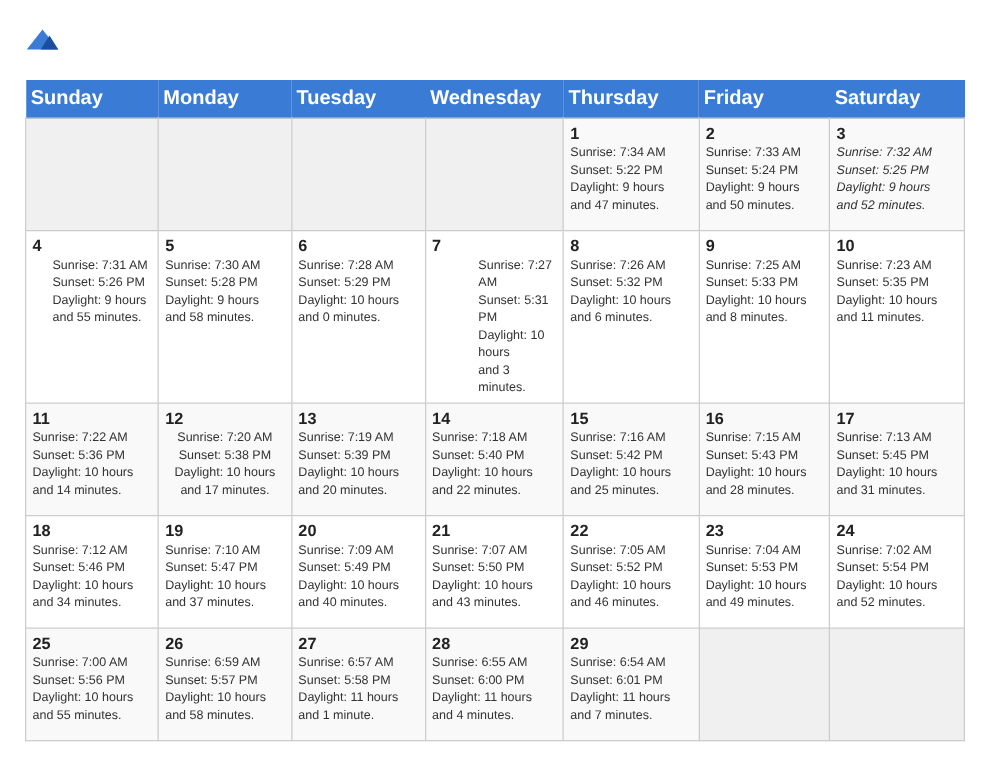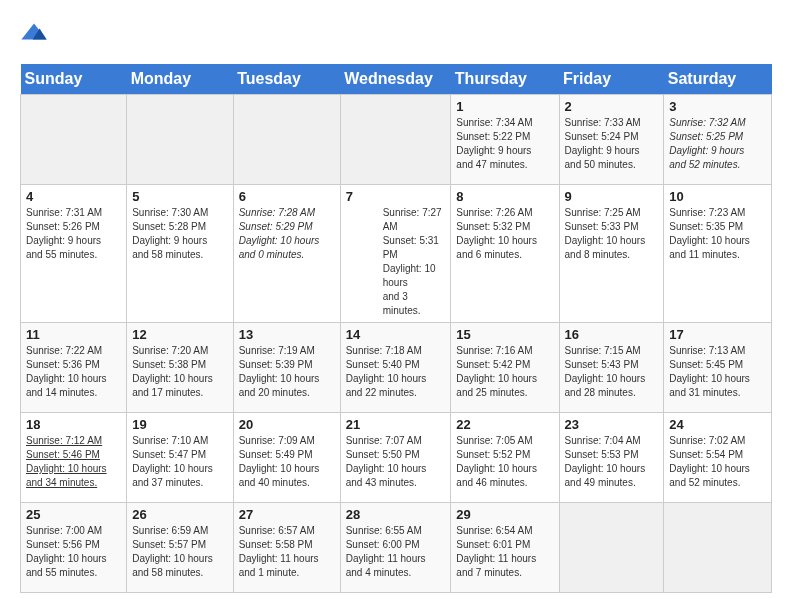--- a/index.html
+++ b/index.html
@@ -153,35 +153,35 @@
           <span class="day-number">3</span>
           <div class="day-info" style="white-space: pre-line; font-style: italic;">Sunrise: 7:32 AM
 Sunset: 5:25 PM
 Daylight: 9 hours
 and 52 minutes.</div>
         </td>
       </tr>
       <tr>
         <td>
           <span class="day-number">4</span>
-          <div class="day-info" style="white-space: pre-line;">Sunrise: 7:31 AM
+          <div class="day-info" style="white-space: pre-line; margin-left: 16px;">Sunrise: 7:31 AM
 Sunset: 5:26 PM
 Daylight: 9 hours
 and 55 minutes.</div>
         </td>
         <td>
           <span class="day-number">5</span>
           <div class="day-info" style="white-space: pre-line;">Sunrise: 7:30 AM
 Sunset: 5:28 PM
 Daylight: 9 hours
 and 58 minutes.</div>
         </td>
         <td>
           <span class="day-number">6</span>
-          <div class="day-info" style="white-space: pre-line; font-style: italic;">Sunrise: 7:28 AM
+          <div class="day-info" style="white-space: pre-line;">Sunrise: 7:28 AM
 Sunset: 5:29 PM
 Daylight: 10 hours
 and 0 minutes.</div>
         </td>
         <td>
           <span class="day-number">7</span>
           <div class="day-info" style="white-space: pre-line; margin-left: 37px;">Sunrise: 7:27 AM
 Sunset: 5:31 PM
 Daylight: 10 hours
 and 3 minutes.</div>
@@ -211,21 +211,21 @@
       <tr>
         <td>
           <span class="day-number">11</span>
           <div class="day-info" style="white-space: pre-line;">Sunrise: 7:22 AM
 Sunset: 5:36 PM
 Daylight: 10 hours
 and 14 minutes.</div>
         </td>
         <td>
           <span class="day-number">12</span>
-          <div class="day-info" style="white-space: pre-line;">Sunrise: 7:20 AM
+          <div class="day-info" style="white-space: pre-line; text-align: center;">Sunrise: 7:20 AM
 Sunset: 5:38 PM
 Daylight: 10 hours
 and 17 minutes.</div>
         </td>
         <td>
           <span class="day-number">13</span>
           <div class="day-info" style="white-space: pre-line;">Sunrise: 7:19 AM
 Sunset: 5:39 PM
 Daylight: 10 hours
 and 20 minutes.</div>
@@ -255,21 +255,21 @@
           <span class="day-number">17</span>
           <div class="day-info" style="white-space: pre-line;">Sunrise: 7:13 AM
 Sunset: 5:45 PM
 Daylight: 10 hours
 and 31 minutes.</div>
         </td>
       </tr>
       <tr>
         <td>
           <span class="day-number">18</span>
-          <div class="day-info" style="white-space: pre-line; text-decoration: underline;">Sunrise: 7:12 AM
+          <div class="day-info" style="white-space: pre-line;">Sunrise: 7:12 AM
 Sunset: 5:46 PM
 Daylight: 10 hours
 and 34 minutes.</div>
         </td>
         <td>
           <span class="day-number">19</span>
           <div class="day-info" style="white-space: pre-line;">Sunrise: 7:10 AM
 Sunset: 5:47 PM
 Daylight: 10 hours
 and 37 minutes.</div>

